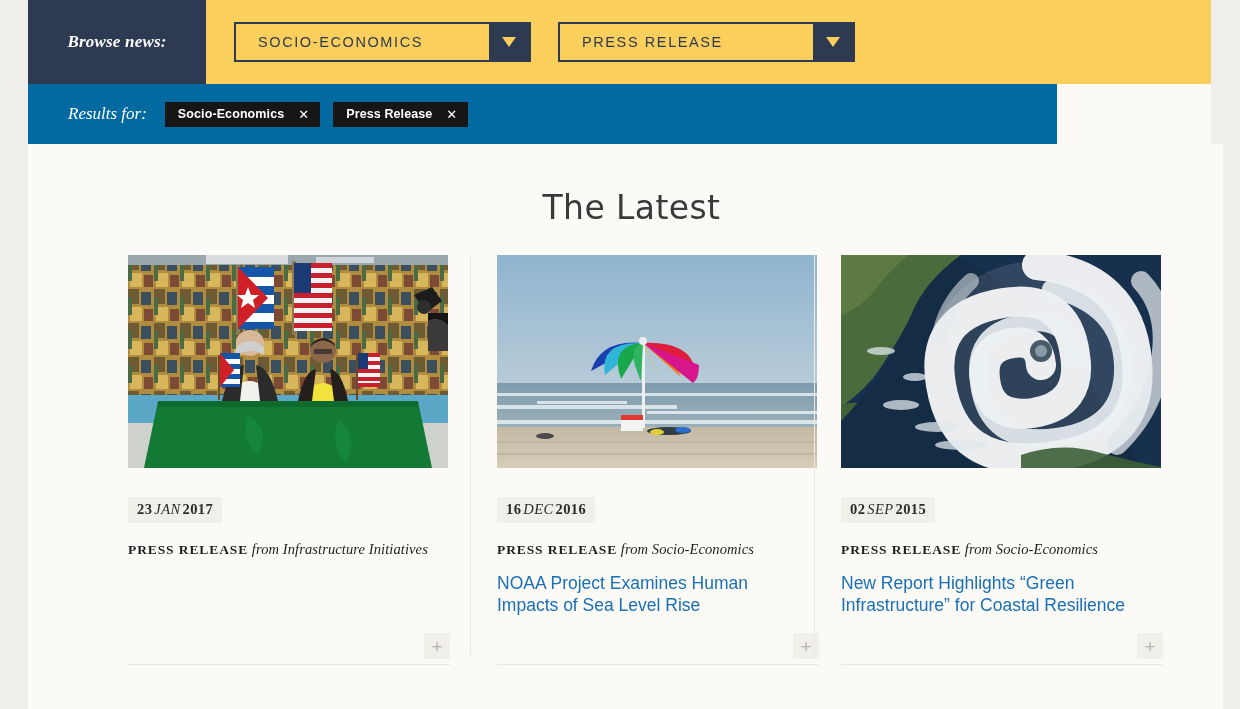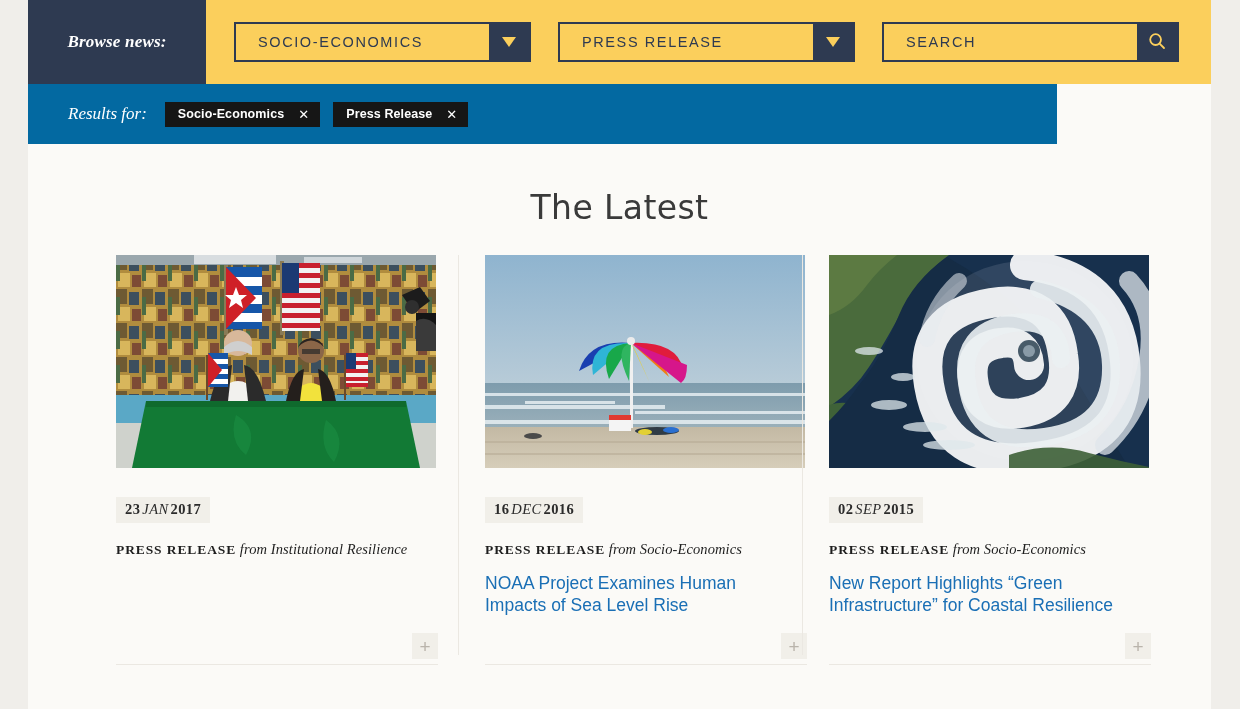--- a/index.html
+++ b/index.html
@@ -145,21 +145,21 @@
     display: flex; align-items: center; justify-content: center;
     font-size: 14.5px;
     letter-spacing: 1.3px;
     cursor: pointer;
     border: none;
     font-family: "Liberation Sans", sans-serif;
   }
 
   
   .main {
-    position: absolute; left: 0; top: 144px;
+    position: absolute; left: 12px; top: 144px;
     width: 1183px; height: 565px;
     background: #fbfaf7;
   }
   .latest-title {
     text-align: center;
     margin-top: 44px;
     font-size: 33px;
     font-weight: 400;
     color: #3a3a3a;
     letter-spacing: .4px;
@@ -279,31 +279,20 @@
 
         <div class="select-box w2">
           <span class="select-value">PRESS RELEASE</span>
           <span class="select-arrow">
             <svg width="16" height="12" viewBox="0 0 16 12" aria-hidden="true">
               <polygon points="1,1 15,1 8,11" fill="#fbcf5c"></polygon>
             </svg>
           </span>
         </div>
 
-        <div class="search-box">
-          <input class="search-input" type="text" placeholder="SEARCH" style="">
-          <button class="search-btn">
-            <span>
-              <svg width="18" height="18" viewBox="0 0 18 18" aria-hidden="true">
-                <circle cx="7.6" cy="7.6" r="5.4" fill="none" stroke="#fbcf5c" stroke-width="1.8"></circle>
-                <line x1="11.6" y1="11.6" x2="16" y2="16" stroke="#fbcf5c" stroke-width="1.8" stroke-linecap="round"></line>
-              </svg>
-            </span>
-          </button>
-        </div>
 
       </div>
     </div>
 
     <div class="results-bar">
       <span class="results-label">Results for:</span>
       <div class="chips">
         <span class="chip">
           <span>Socio-Economics</span>
           <span class="chip-x">✕</span>
@@ -410,21 +399,21 @@
               <path d="M300 66 q10 -6 20 4 v26 h-20 z" fill="#3a3a3a"></path>
             </svg>
           </div>
 
           <div class="date-badge">
             <span class="d">23</span><span class="m">JAN</span><span class="y">2017</span>
           </div>
 
           <div class="kicker">
             <span class="type">PRESS RELEASE</span>
-            <span class="from">from Institutional Resilience</span>
+            <span class="from">from Infrastructure Initiatives</span>
           </div>
 
 
           <div class="card-foot">
             <div class="rule"></div>
             <button class="plus-btn">+</button>
           </div>
         </div>
 
         <div class="card">

